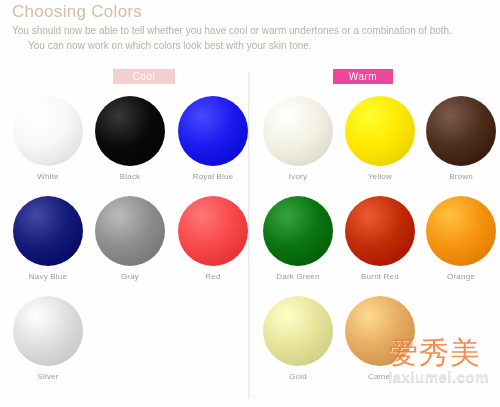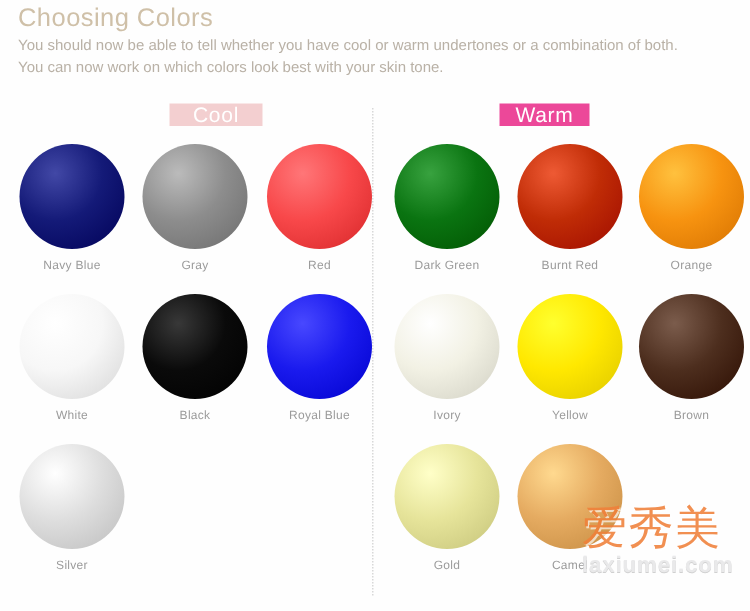--- a/index.html
+++ b/index.html
@@ -45,21 +45,21 @@
     margin: 3px 0 0 0;
     white-space: nowrap;
   }
 
   
   .tag {
     position: absolute;
     height: 15px;
     line-height: 15px;
     text-align: center;
-    font-size: 14px;
+    font-size: 10px;
     color: #ffffff;
     letter-spacing: 0.5px;
   }
   .tag-cool {
     left: 113px;
     top: 69px;
     width: 62px;
     background: #f3cfd0;
   }
   .tag-warm {
@@ -151,29 +151,56 @@
   }
 </style>
 </head>
 <body>
 
 <div class="page" style="background: rgb(254, 254, 254);">
 
   <div class="header">
     <h1 class="title" style="color: rgb(207, 192, 168);">Choosing Colors</h1>
     <p class="subtitle" style="color: rgb(185, 177, 166);">You should now be able to tell whether you have cool or warm undertones or a combination of both.</p>
-    <p class="subtitle" style="color: rgb(185, 177, 166);">You can now work on which colors look best with your skin tone.</p>
+    <p class="subtitle" style="color: rgb(185, 177, 166); margin-left: 16px;">You can now work on which colors look best with your skin tone.</p>
   </div>
 
   <div class="tag tag-cool" style="background: rgb(243, 207, 208); color: rgb(255, 255, 255);">Cool</div>
   <div class="tag tag-warm" style="background: #ec4899; color: rgb(255, 255, 255);">Warm</div>
 
   <div class="divider" style="border-left-color: rgb(216, 216, 216);"></div>
 
   <div class="grid">
+
+    <div class="row">
+      <div class="cell c0">
+        <span class="swatch" style="background: radial-gradient(circle at 34% 28%, rgb(255, 255, 255) 0%, rgb(247, 247, 247) 46%, rgb(213, 213, 213) 100%);"></span>
+        <div class="swatch-label" style="color: rgb(155, 155, 155);">White</div>
+      </div>
+      <div class="cell c1">
+        <span class="swatch" style="background: radial-gradient(circle at 34% 28%, rgb(56, 56, 56) 0%, rgb(10, 10, 10) 46%, rgb(0, 0, 0) 100%);"></span>
+        <div class="swatch-label" style="color: rgb(155, 155, 155);">Black</div>
+      </div>
+      <div class="cell c2">
+        <span class="swatch" style="background: radial-gradient(circle at 34% 28%, rgb(72, 72, 255) 0%, rgb(26, 26, 238) 46%, rgb(0, 0, 204) 100%);"></span>
+        <div class="swatch-label" style="color: rgb(155, 155, 155);">Royal Blue</div>
+      </div>
+      <div class="cell c3">
+        <span class="swatch" style="background: radial-gradient(circle at 34% 28%, rgb(255, 255, 255) 0%, rgb(242, 241, 228) 46%, rgb(208, 207, 194) 100%);"></span>
+        <div class="swatch-label" style="color: rgb(155, 155, 155);">Ivory</div>
+      </div>
+      <div class="cell c4">
+        <span class="swatch" style="background: radial-gradient(circle at 34% 28%, rgb(255, 255, 46) 0%, rgb(255, 232, 0) 46%, rgb(221, 198, 0) 100%);"></span>
+        <div class="swatch-label" style="color: rgb(155, 155, 155);">Yellow</div>
+      </div>
+      <div class="cell c5">
+        <span class="swatch" style="background: radial-gradient(circle at 34% 28%, rgb(123, 92, 76) 0%, rgb(77, 46, 30) 46%, rgb(43, 12, 0) 100%);"></span>
+        <div class="swatch-label" style="color: rgb(155, 155, 155);">Brown</div>
+      </div>
+    </div>
 
     <div class="row">
       <div class="cell c0">
         <span class="swatch" style="background: radial-gradient(circle at 34% 28%, rgb(66, 72, 166) 0%, rgb(20, 26, 120) 46%, rgb(0, 0, 86) 100%);"></span>
         <div class="swatch-label" style="color: rgb(155, 155, 155);">Navy Blue</div>
       </div>
       <div class="cell c1">
         <span class="swatch" style="background: radial-gradient(circle at 34% 28%, rgb(187, 187, 187) 0%, rgb(141, 141, 141) 46%, rgb(107, 107, 107) 100%);"></span>
         <div class="swatch-label" style="color: rgb(155, 155, 155);">Gray</div>
       </div>
@@ -189,47 +216,20 @@
         <span class="swatch" style="background: radial-gradient(circle at 34% 28%, rgb(238, 90, 52) 0%, rgb(192, 44, 6) 46%, rgb(158, 10, 0) 100%);"></span>
         <div class="swatch-label" style="color: rgb(155, 155, 155);">Burnt Red</div>
       </div>
       <div class="cell c5">
         <span class="swatch" style="background: radial-gradient(circle at 34% 28%, rgb(255, 193, 62) 0%, rgb(247, 147, 16) 46%, rgb(213, 113, 0) 100%);"></span>
         <div class="swatch-label" style="color: rgb(155, 155, 155);">Orange</div>
       </div>
     </div>
 
     <div class="row">
-      <div class="cell c0">
-        <span class="swatch" style="background: radial-gradient(circle at 34% 28%, rgb(255, 255, 255) 0%, rgb(247, 247, 247) 46%, rgb(213, 213, 213) 100%);"></span>
-        <div class="swatch-label" style="color: rgb(155, 155, 155);">White</div>
-      </div>
-      <div class="cell c1">
-        <span class="swatch" style="background: radial-gradient(circle at 34% 28%, rgb(56, 56, 56) 0%, rgb(10, 10, 10) 46%, rgb(0, 0, 0) 100%);"></span>
-        <div class="swatch-label" style="color: rgb(155, 155, 155);">Black</div>
-      </div>
-      <div class="cell c2">
-        <span class="swatch" style="background: radial-gradient(circle at 34% 28%, rgb(72, 72, 255) 0%, rgb(26, 26, 238) 46%, rgb(0, 0, 204) 100%);"></span>
-        <div class="swatch-label" style="color: rgb(155, 155, 155);">Royal Blue</div>
-      </div>
-      <div class="cell c3">
-        <span class="swatch" style="background: radial-gradient(circle at 34% 28%, rgb(255, 255, 255) 0%, rgb(242, 241, 228) 46%, rgb(208, 207, 194) 100%);"></span>
-        <div class="swatch-label" style="color: rgb(155, 155, 155);">Ivory</div>
-      </div>
-      <div class="cell c4">
-        <span class="swatch" style="background: radial-gradient(circle at 34% 28%, rgb(255, 255, 46) 0%, rgb(255, 232, 0) 46%, rgb(221, 198, 0) 100%);"></span>
-        <div class="swatch-label" style="color: rgb(155, 155, 155);">Yellow</div>
-      </div>
-      <div class="cell c5">
-        <span class="swatch" style="background: radial-gradient(circle at 34% 28%, rgb(123, 92, 76) 0%, rgb(77, 46, 30) 46%, rgb(43, 12, 0) 100%);"></span>
-        <div class="swatch-label" style="color: rgb(155, 155, 155);">Brown</div>
-      </div>
-    </div>
-
-    <div class="row">
       <div class="cell c3">
         <span class="swatch" style="background: radial-gradient(circle at 34% 28%, rgb(255, 255, 200) 0%, rgb(230, 228, 154) 46%, rgb(196, 194, 120) 100%);"></span>
         <div class="swatch-label" style="color: rgb(155, 155, 155);">Gold</div>
       </div>
       <div class="cell c0">
         <span class="swatch" style="background: radial-gradient(circle at 34% 28%, rgb(255, 255, 255) 0%, rgb(222, 222, 222) 46%, rgb(188, 188, 188) 100%);"></span>
         <div class="swatch-label" style="color: rgb(155, 155, 155);">Silver</div>
       </div>
       <div class="cell c4">
         <span class="swatch" style="background: radial-gradient(circle at 34% 28%, rgb(255, 217, 143) 0%, rgb(229, 171, 97) 46%, rgb(195, 137, 63) 100%);"></span>

